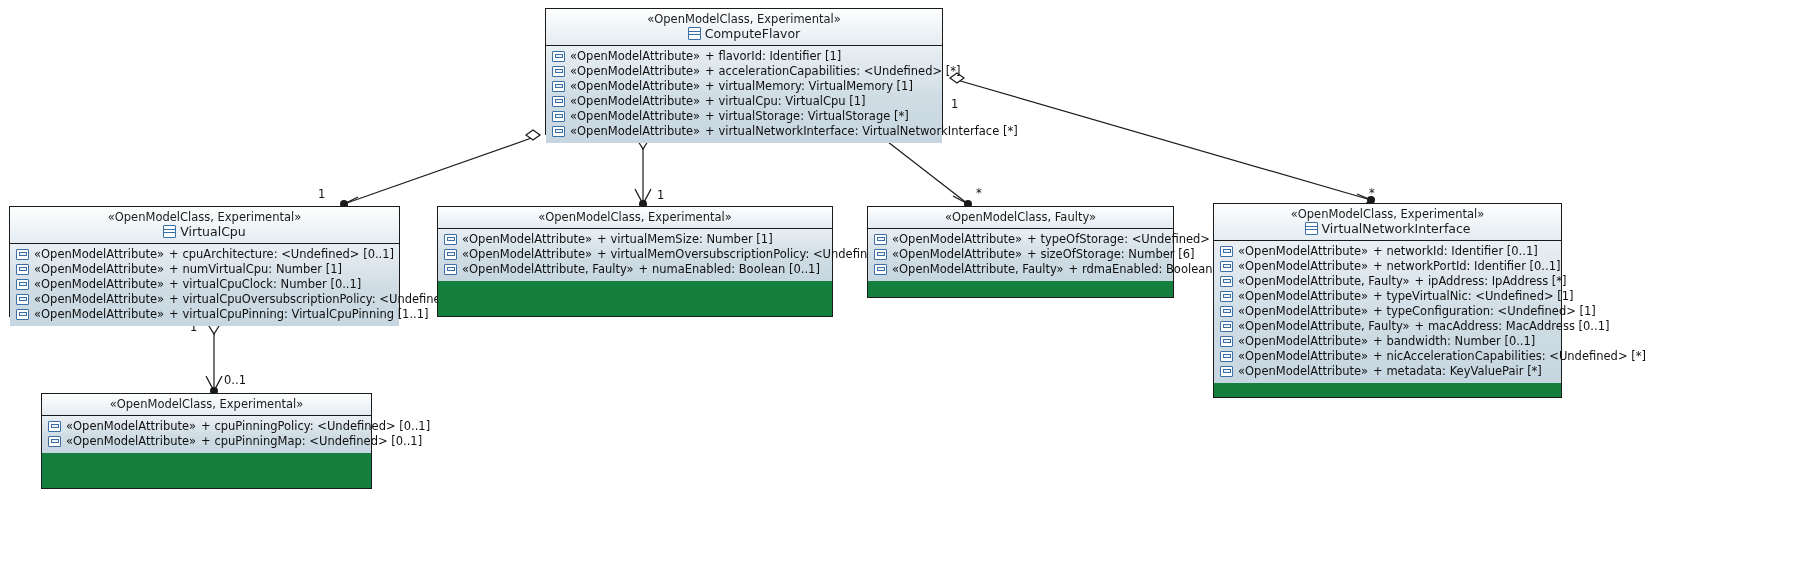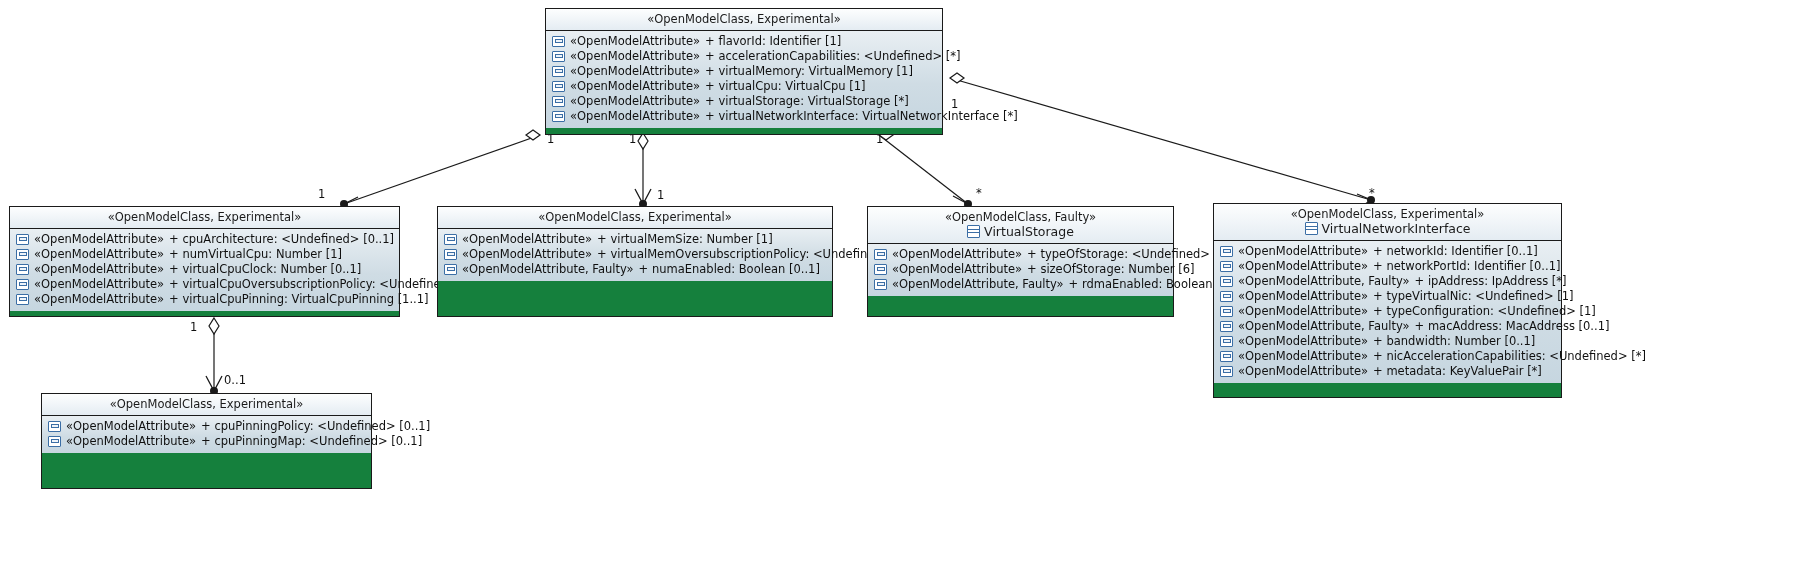--- a/index.html
+++ b/index.html
@@ -131,20 +131,24 @@
 <div class="mult" style="left:318px;top:187px;">1</div>
 <div class="mult" style="left:657px;top:188px;">1</div>
 <div class="mult" style="left:976px;top:186px;">*</div>
 <div class="mult" style="left:1369px;top:186px;">*</div>
 <div class="mult" style="left:190px;top:320px;">1</div>
 <div class="mult" style="left:224px;top:373px;">0..1</div>
 
 <div class="uml-class" style="left:545px;top:8px;width:398px;height:127px;">
   <div class="uml-header">
     <div class="stereo">«OpenModelClass, Experimental»</div>
+    <div class="cname-row">
+      <span class="ico-class"></span>
+      <span class="cname">ComputeFlavor</span>
+    </div>
   </div>
   <div class="attrs">
     <div class="attr">
       <span class="ico-attr"></span>
       <span class="attr-text">«OpenModelAttribute»</span>
       <span class="attr-text">+ flavorId: Identifier [1]</span>
     </div>
     <div class="attr">
       <span class="ico-attr"></span>
       <span class="attr-text">«OpenModelAttribute»</span>
@@ -169,20 +173,24 @@
       <span class="ico-attr"></span>
       <span class="attr-text">«OpenModelAttribute»</span>
       <span class="attr-text">+ virtualNetworkInterface: VirtualNetworkInterface [*]</span>
     </div>
   </div>
 </div>
 
 <div class="uml-class" style="left:9px;top:206px;width:391px;height:111px;">
   <div class="uml-header">
     <div class="stereo">«OpenModelClass, Experimental»</div>
+    <div class="cname-row">
+      <span class="ico-class"></span>
+      <span class="cname">VirtualCpu</span>
+    </div>
   </div>
   <div class="attrs">
     <div class="attr">
       <span class="ico-attr"></span>
       <span class="attr-text">«OpenModelAttribute»</span>
       <span class="attr-text">+ cpuArchitecture: &lt;Undefined&gt; [0..1]</span>
     </div>
     <div class="attr">
       <span class="ico-attr"></span>
       <span class="attr-text">«OpenModelAttribute»</span>
@@ -222,27 +230,23 @@
       <span class="attr-text">+ virtualMemOversubscriptionPolicy: &lt;Undefined&gt; [0..1]</span>
     </div>
     <div class="attr">
       <span class="ico-attr"></span>
       <span class="attr-text">«OpenModelAttribute, Faulty»</span>
       <span class="attr-text">+ numaEnabled: Boolean [0..1]</span>
     </div>
   </div>
 </div>
 
-<div class="uml-class" style="left:867px;top:206px;width:307px;height:111px;">
+<div class="uml-class" style="left:867px;top:206px;width:307px;height:92px;">
   <div class="uml-header">
     <div class="stereo">«OpenModelClass, Faulty»</div>
-    <div class="cname-row">
-      <span class="ico-class"></span>
-      <span class="cname">VirtualStorage</span>
-    </div>
   </div>
   <div class="attrs">
     <div class="attr">
       <span class="ico-attr"></span>
       <span class="attr-text">«OpenModelAttribute»</span>
       <span class="attr-text">+ typeOfStorage: &lt;Undefined&gt; [1]</span>
     </div>
     <div class="attr">
       <span class="ico-attr"></span>
       <span class="attr-text">«OpenModelAttribute»</span>

